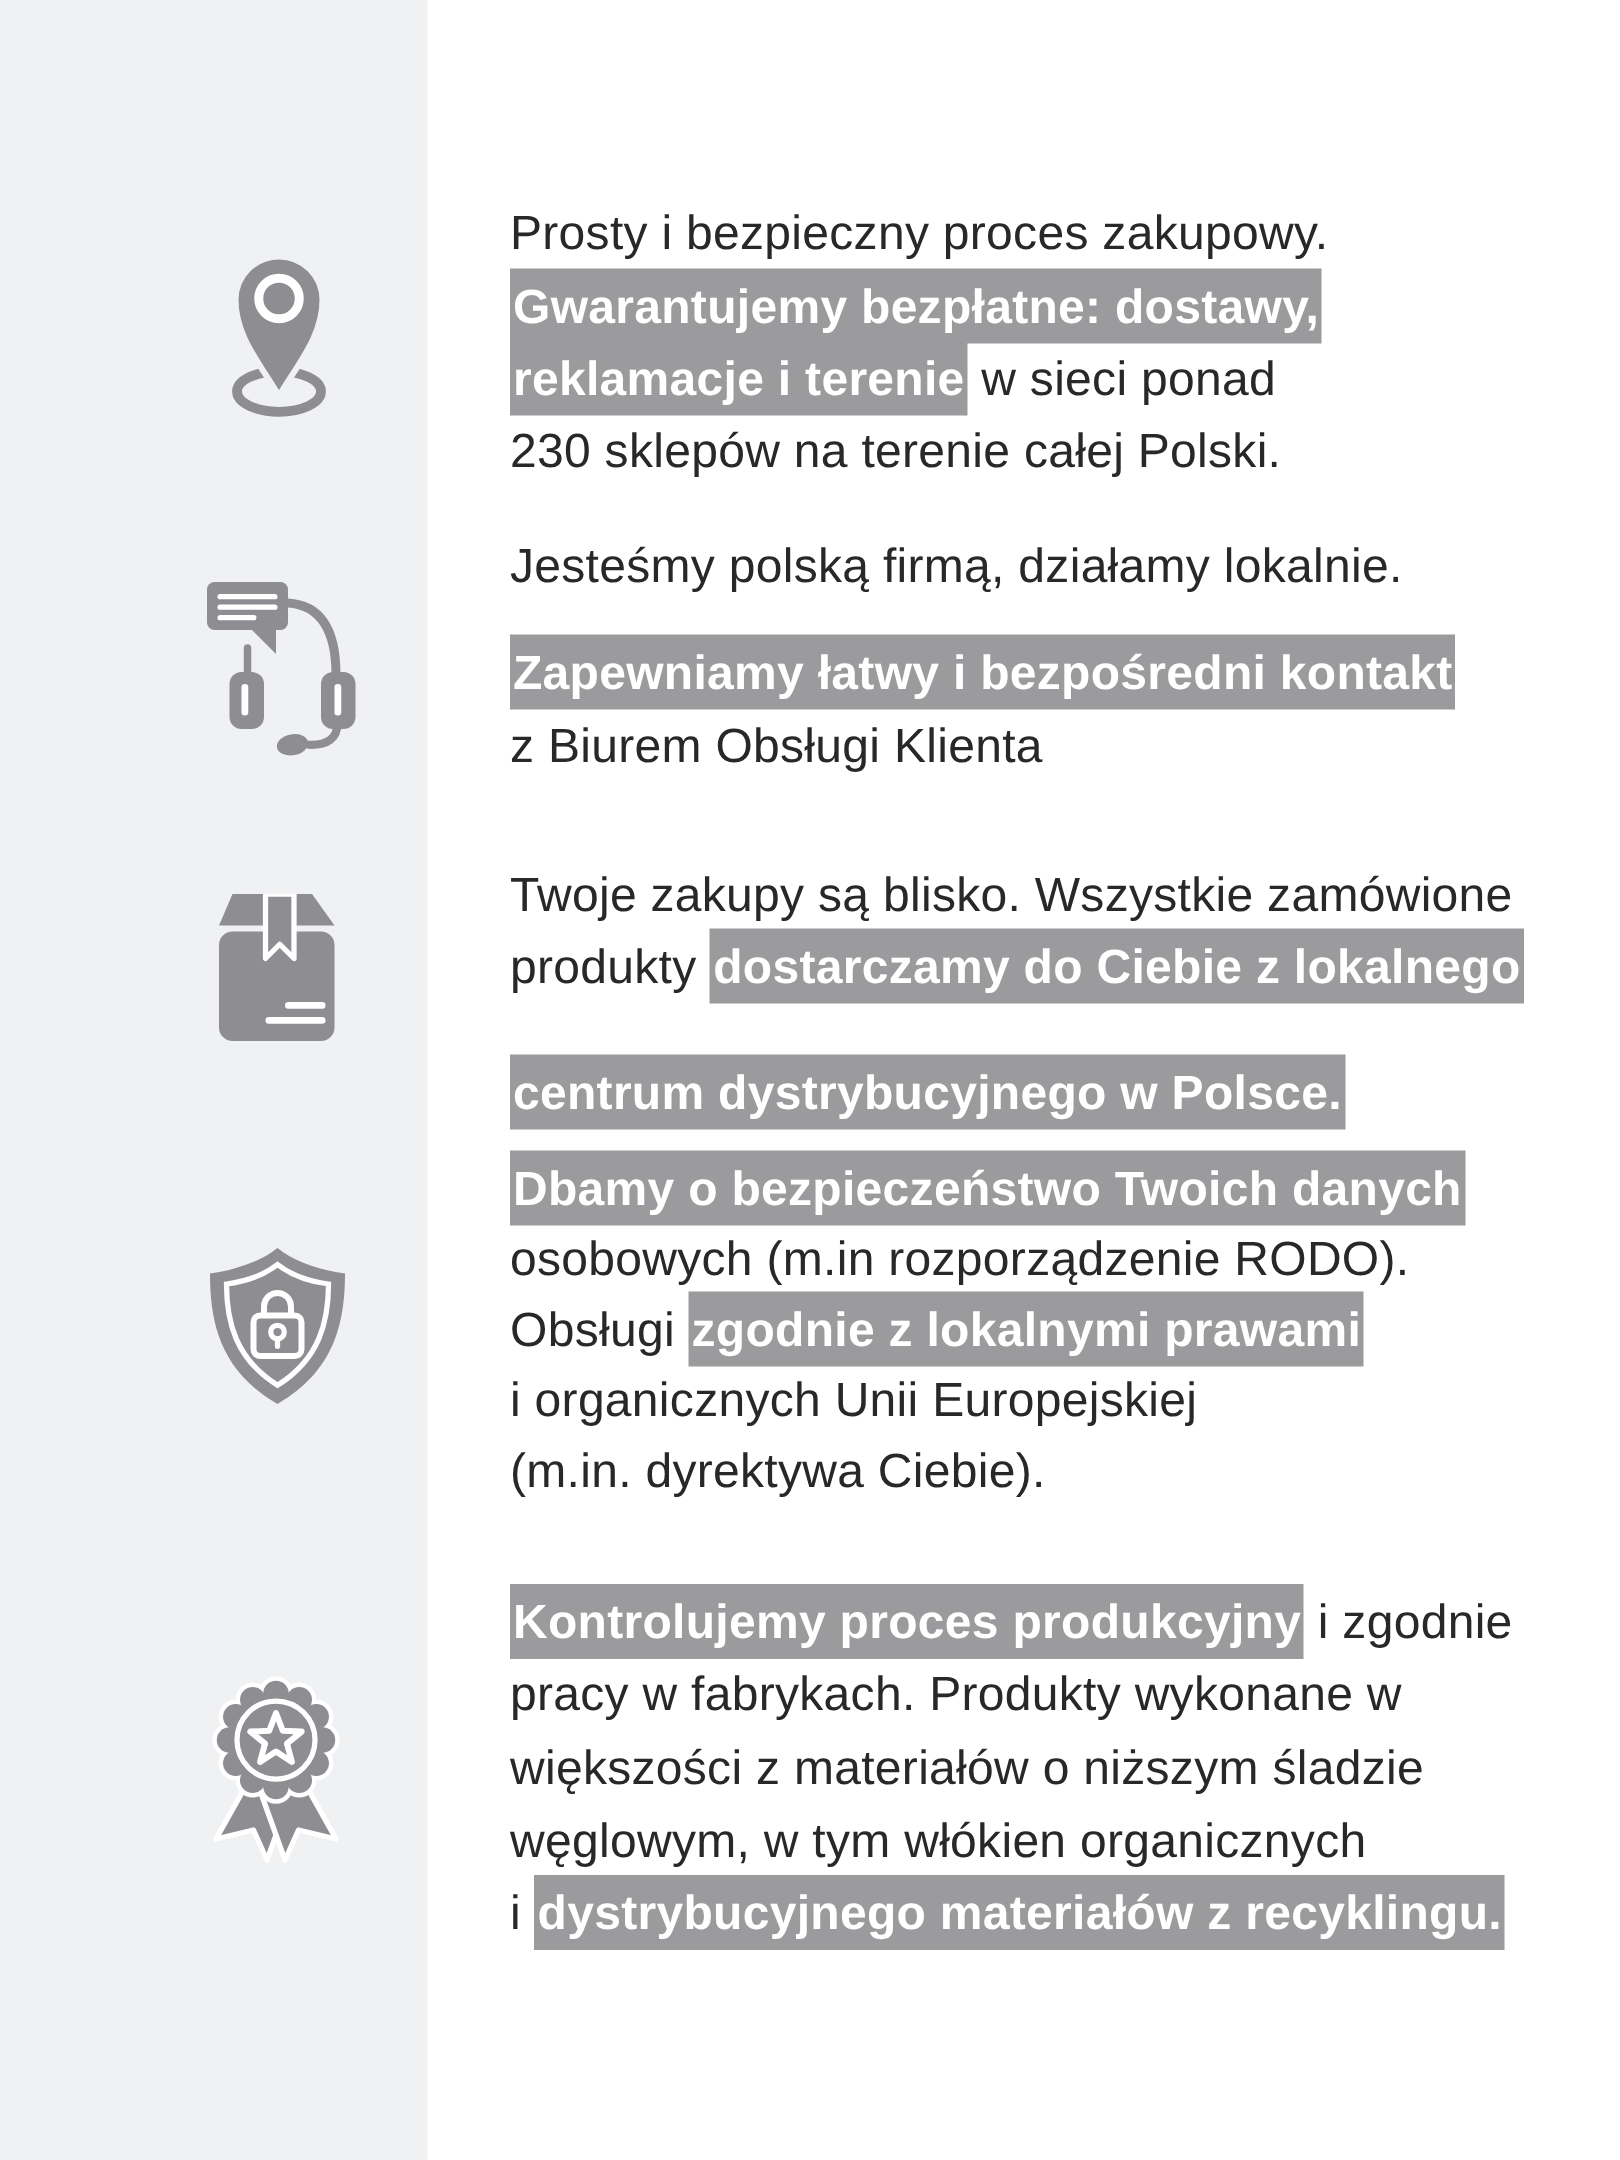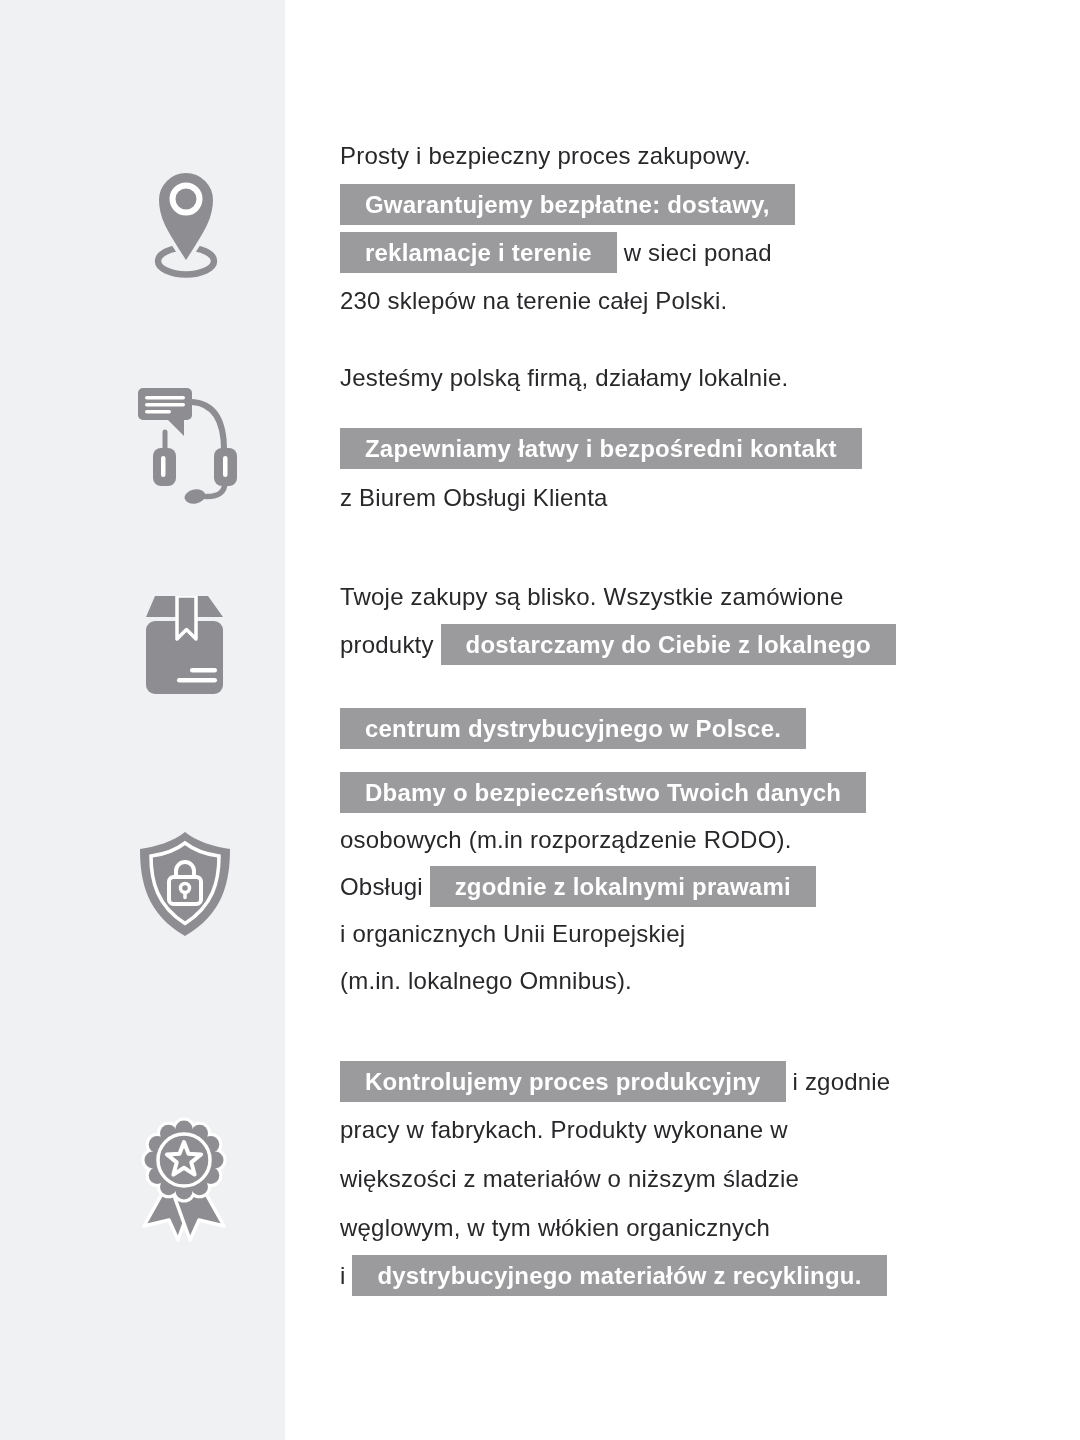--- a/index.html
+++ b/index.html
@@ -12,30 +12,30 @@
   }
   .sidebar {
     position: absolute; left: 0; top: 0;
     width: 285px; height: 1440px;
     background: #f0f1f2;
   }
   .icon { position: absolute; color: #8e8e92; }
   .icon svg { display: block; width: 100%; height: 100%; }
   .line {
     position: absolute; left: 340px;
-    font-size: 24px; line-height: 49px;
+    font-size: 32px; line-height: 49px;
     white-space: pre;
     color: #28282b;
     letter-spacing: 0.2px;
   }
   .hl {
     background: #9b9a9c;
     color: #ffffff;
     font-weight: bold;
-    padding: 7px 25px;
+    padding: 7px 2px;
   }
 </style>
 </head>
 <body>
 
 <div class="sidebar"></div>
 
 <div class="icon" style="left:150px; top:168px; width:72px; height:112px;">
   <svg viewBox="0 0 72 112" xmlns="http://www.w3.org/2000/svg">
     <ellipse cx="36" cy="93" rx="28" ry="13.5" fill="none" stroke="currentColor" stroke-width="6.5"></ellipse>
@@ -89,21 +89,21 @@
     <rect x="31" y="47" width="32" height="27" rx="4.5" fill="none" stroke="#ffffff" stroke-width="4"></rect>
     <path d="M38,47 L38,41 A9,9 0 0 1 56,41 L56,47" fill="none" stroke="#ffffff" stroke-width="4"></path>
     <circle cx="47" cy="58" r="4.5" fill="none" stroke="#ffffff" stroke-width="3.5"></circle>
     <path d="M47,62.5 L47,67.5" stroke="#ffffff" stroke-width="3.5" stroke-linecap="round"></path>
   </svg>
 </div>
 <div class="line" style="top:768px"><span class="hl">Dbamy o bezpieczeństwo Twoich danych</span></div>
 <div class="line" style="top:815px"><span>osobowych (m.in rozporządzenie RODO).</span></div>
 <div class="line" style="top:862px"><span>Obsługi </span><span class="hl">zgodnie z lokalnymi prawami</span></div>
 <div class="line" style="top:909px"><span>i organicznych Unii Europejskiej</span></div>
-<div class="line" style="top:956px"><span>(m.in. lokalnego Omnibus).</span></div>
+<div class="line" style="top:956px"><span>(m.in. dyrektywa Ciebie).</span></div>
 
 <div class="icon" style="left:134px; top:1116px; width:100px; height:132px;">
   <svg viewBox="0 0 100 132" xmlns="http://www.w3.org/2000/svg">
     <polygon points="38,60 62,74 44,124 35,104 10,110" fill="currentColor" stroke="#ffffff" stroke-width="3.5" stroke-linejoin="round"></polygon>
     <polygon points="62,60 38,74 56,124 65,104 90,110" fill="currentColor" stroke="#ffffff" stroke-width="3.5" stroke-linejoin="round"></polygon>
     <g fill="#ffffff">
       <circle cx="81" cy="44" r="11.5"></circle>
         <circle cx="76.8" cy="59.5" r="11.5"></circle>
       <circle cx="65.5" cy="70.8" r="11.5"></circle>
         <circle cx="50" cy="75" r="11.5"></circle>

